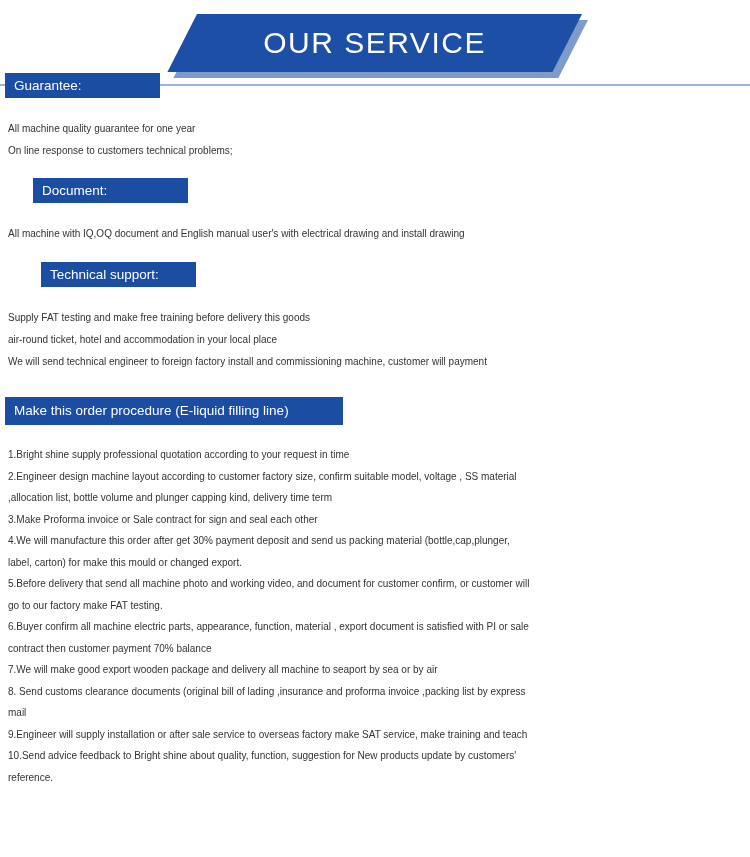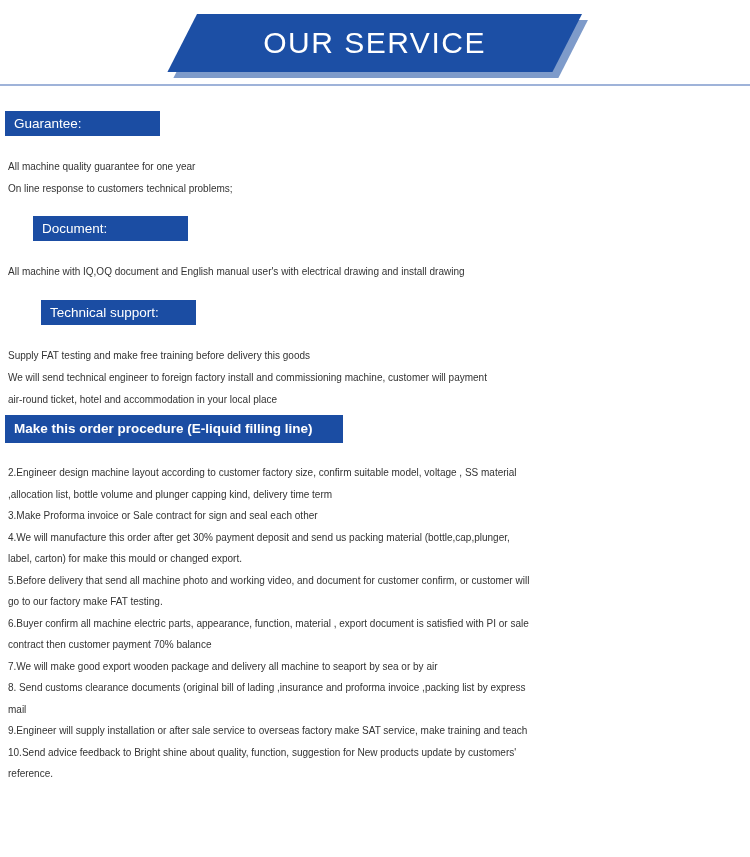--- a/index.html
+++ b/index.html
@@ -27,40 +27,40 @@
   .banner-title{
     transform:skewX(27deg);
     color:#ffffff;font-size:30px;letter-spacing:1.5px;font-weight:400;
     white-space:nowrap;
   }
   .divider{
     position:absolute;left:0;top:84px;width:750px;height:2px;
     background:var(--divider);
   }
   
-  .content{position:absolute;left:0;top:0;width:750px;padding-top:111px;}
+  .content{position:absolute;left:0;top:0;width:750px;padding-top:73px;}
   .hbox{
     background:var(--accent);color:#ffffff;
     font-size:13.5px;line-height:25px;height:25px;
     margin-left:5px;padding-left:9px;width:155px;
     white-space:nowrap;
   }
   .hbox.wide{width:338px;height:28px;line-height:28px;}
   .para{margin-left:8px;margin-right:0;}
   .tl{
     font-size:10px;line-height:22px;height:22px;white-space:nowrap;
     color:var(--text);
   }
   .list .tl{line-height:21.5px;height:21.5px;}
   .mt-p1{margin-top:20px;}
   .mt-h2{margin-top:16px;margin-left:33px;}
   .mt-p2{margin-top:20px;}
   .mt-h3{margin-top:17px;margin-left:41px;}
   .mt-p3{margin-top:20px;}
-  .mt-h4{margin-top:4px;font-weight:bold;}
+  .mt-h4{margin-top:24px;}
   .mt-p4{margin-top:19px;}
 </style>
 </head>
 <body>
 
 <div class="banner">
   <div class="banner-title">OUR SERVICE</div>
 </div>
 <div class="divider"></div>
 
@@ -73,26 +73,27 @@
   </div>
 
   <div class="hbox mt-h2">Document:</div>
   <div class="para mt-p2">
     <div class="tl">All machine with IQ,OQ document and English manual user's with electrical drawing and install drawing</div>
   </div>
 
   <div class="hbox mt-h3">Technical support:</div>
   <div class="para mt-p3">
     <div class="tl">Supply FAT testing and make free training before delivery this goods</div>
+    <div class="tl">air-round ticket, hotel and accommodation in your local place</div>
     <div class="tl">We will send technical engineer to foreign factory install and commissioning machine, customer will payment</div>
-    <div class="tl">air-round ticket, hotel and accommodation in your local place</div>
   </div>
 
   <div class="hbox wide mt-h4">Make this order procedure (E-liquid filling line)</div>
   <div class="para list mt-p4">
+    <div class="tl">1.Bright shine supply professional quotation according to your request in time</div>
     <div class="tl">2.Engineer design machine layout according to customer factory size, confirm suitable model, voltage , SS material</div>
     <div class="tl">,allocation list, bottle volume and plunger capping kind, delivery time term</div>
     <div class="tl">3.Make Proforma invoice or Sale contract for sign and seal each other</div>
     <div class="tl">4.We will manufacture this order after get 30% payment deposit and send us packing material (bottle,cap,plunger,</div>
     <div class="tl">label, carton) for make this mould or changed export.</div>
     <div class="tl">5.Before delivery that send all machine photo and working video, and document for customer confirm, or customer will</div>
     <div class="tl">go to our factory make FAT testing.</div>
     <div class="tl">6.Buyer confirm all machine electric parts, appearance, function, material , export document is satisfied with PI or sale</div>
     <div class="tl">contract then customer payment 70% balance</div>
     <div class="tl">7.We will make good export wooden package and delivery all machine to seaport by sea or by air</div>

